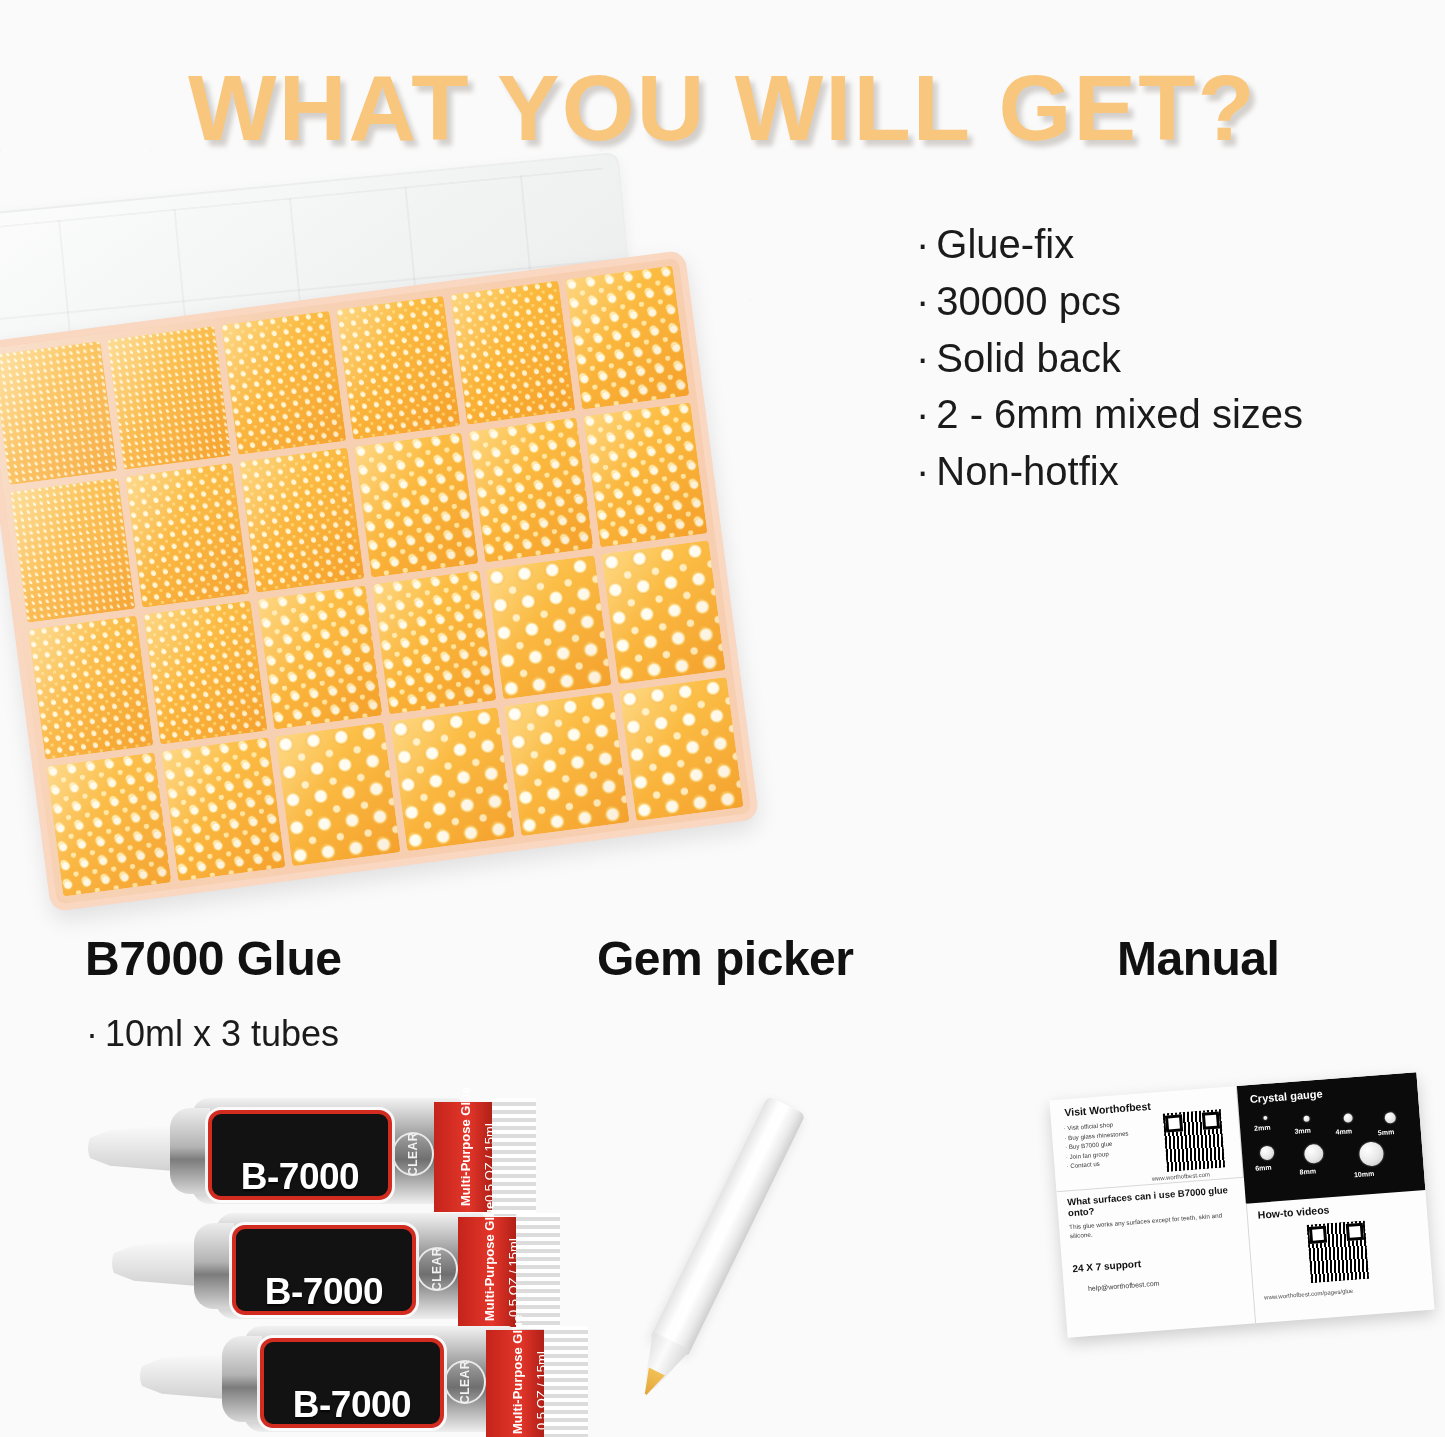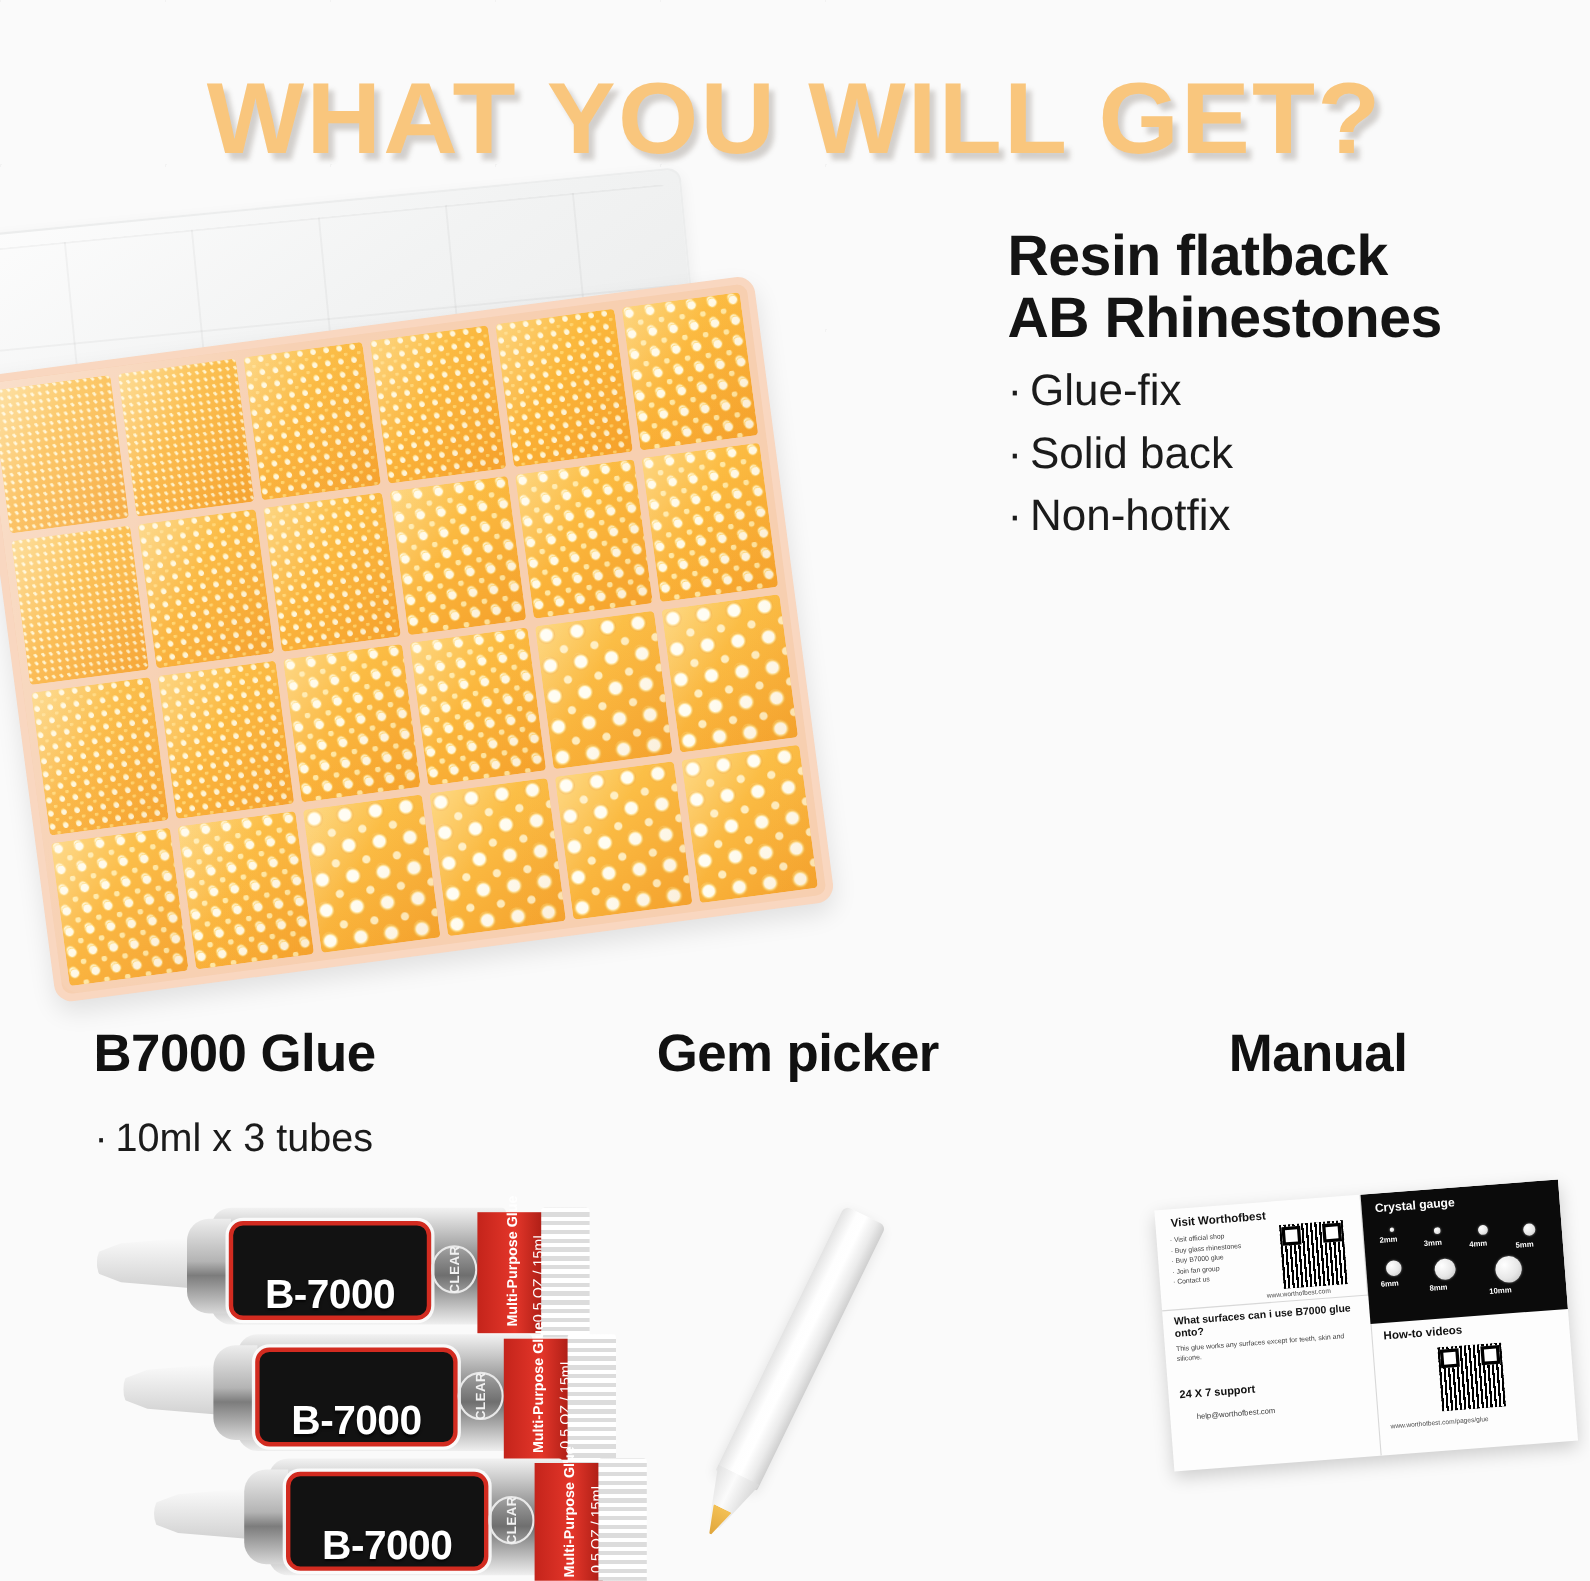--- a/index.html
+++ b/index.html
@@ -304,27 +304,25 @@
         <div class="cell d4"></div>
         <div class="cell d4"></div>
         <div class="cell d4"></div>
       </div>
       <div class="case-gloss"></div>
     </div>
   </div>
 </div>
 
 <div class="info">
-  <h2>
-    <span>Resin flatback</span><br>
-    <span>AB Rhinestones</span>
-  </h2>
   <ul class="blist">
     <li><span class="dot">·</span><span>Glue-fix</span></li>
+    <li><span class="dot">·</span><span>30000 pcs</span></li>
     <li><span class="dot">·</span><span>Solid back</span></li>
+    <li><span class="dot">·</span><span>2 - 6mm mixed sizes</span></li>
     <li><span class="dot">·</span><span>Non-hotfix</span></li>
   </ul>
 </div>
 
 <div class="sec-h glue">B7000 Glue</div>
 <div class="sub-line">
   <span class="dot">·</span><span>10ml x 3 tubes</span>
 </div>
 <div class="sec-h picker">Gem picker</div>
 <div class="sec-h manual">Manual</div>

